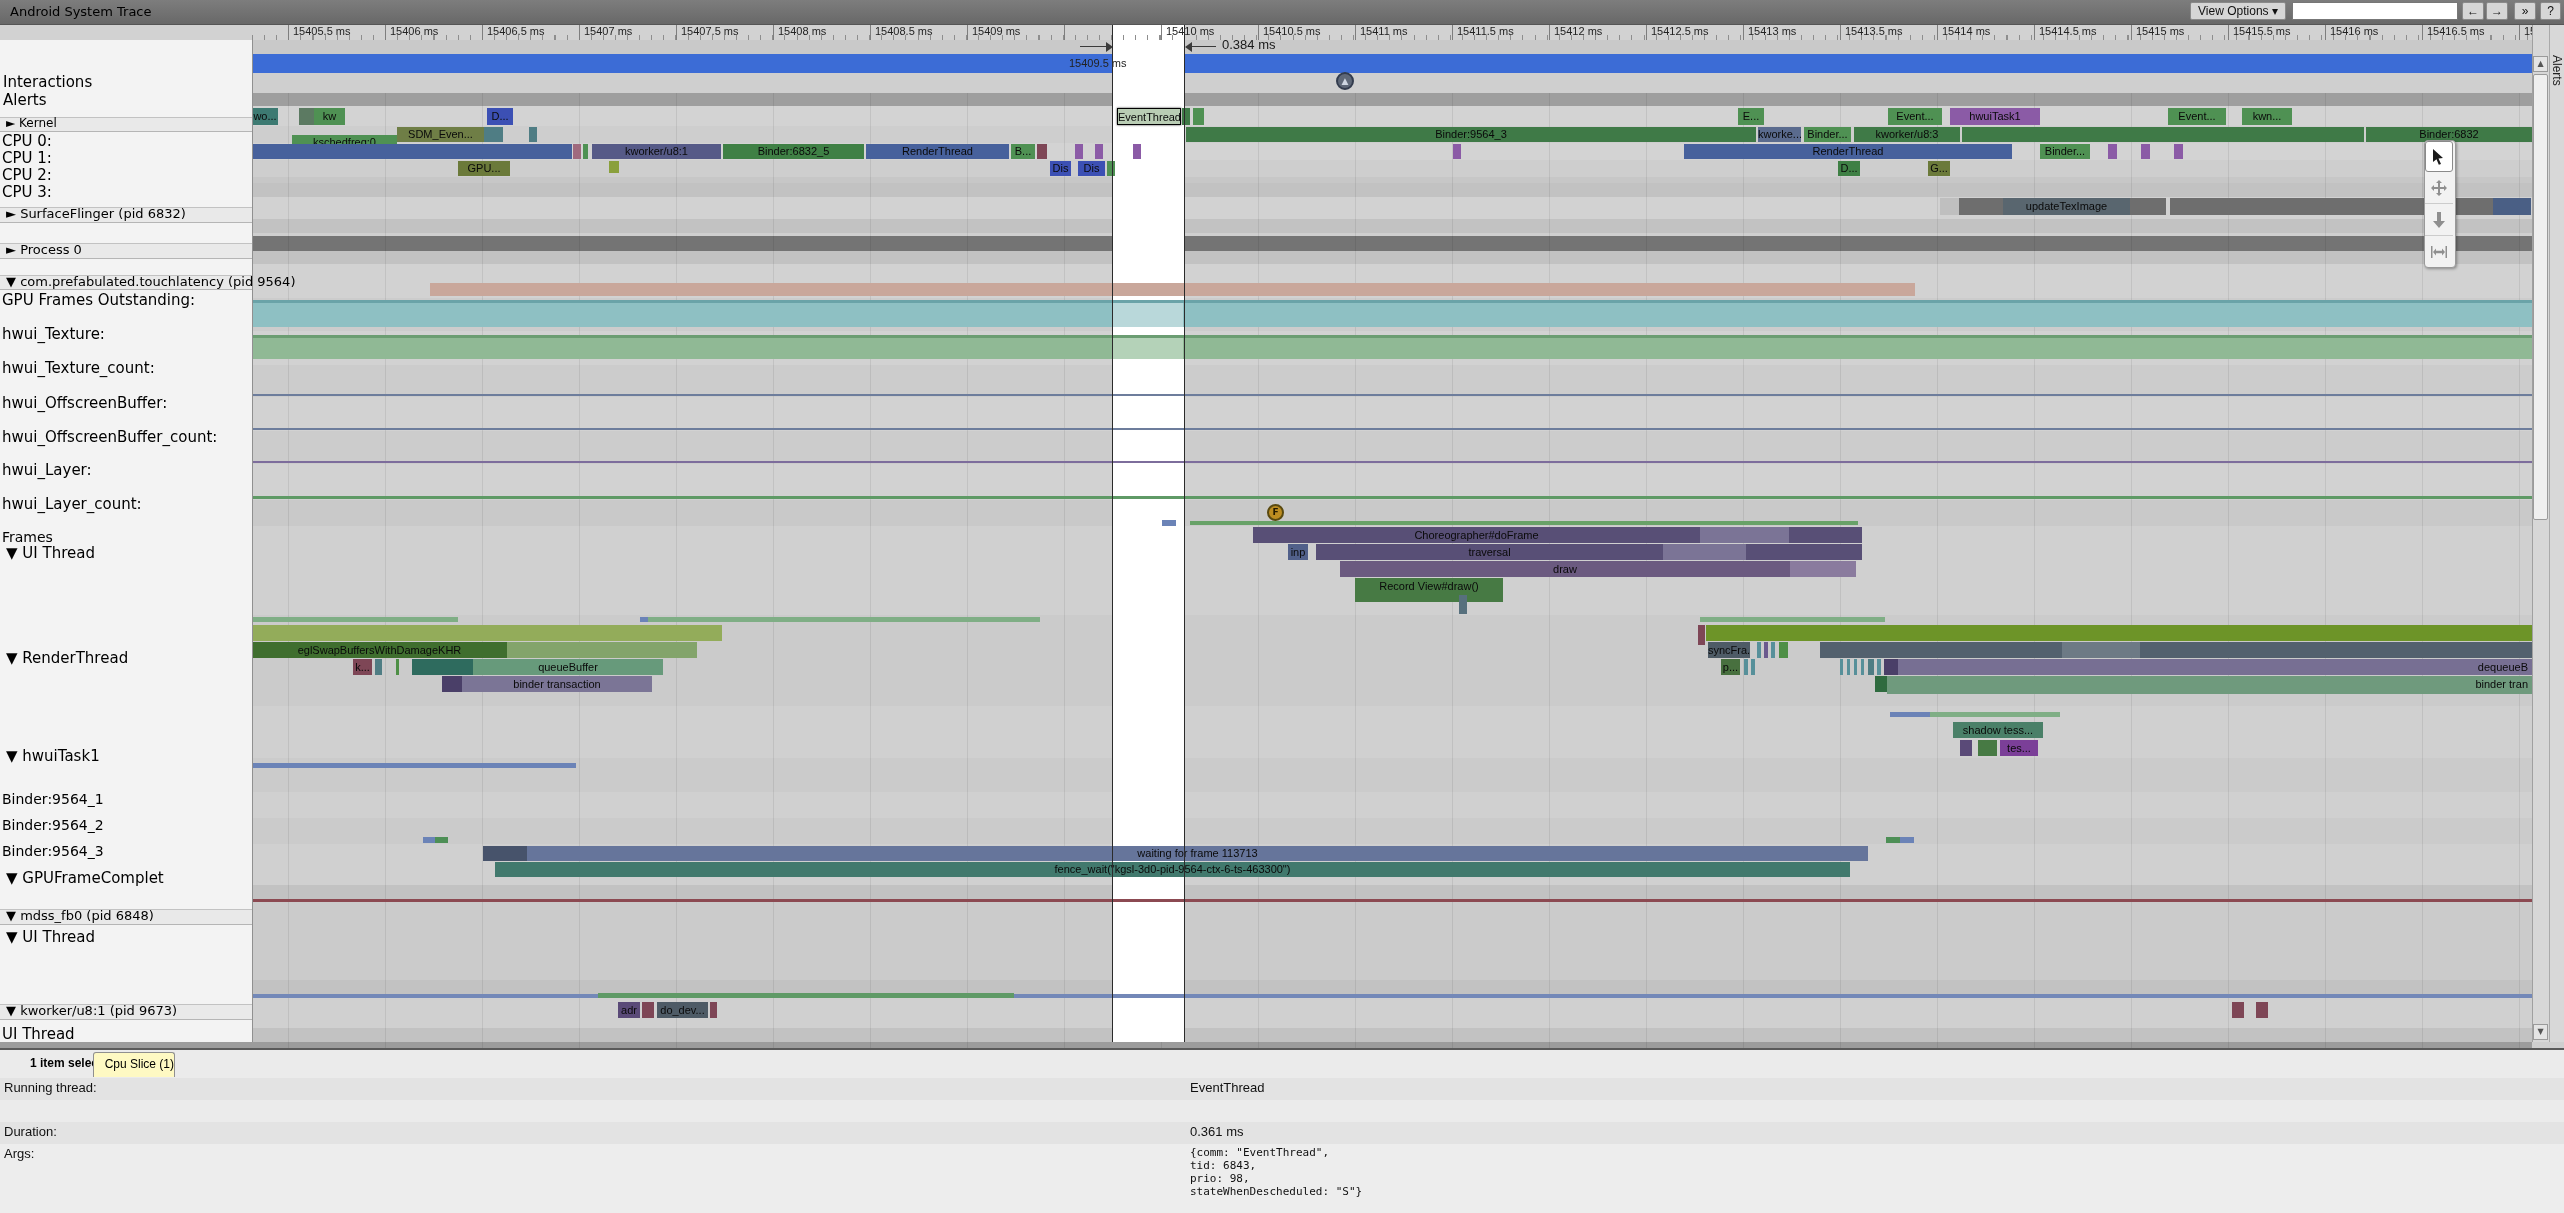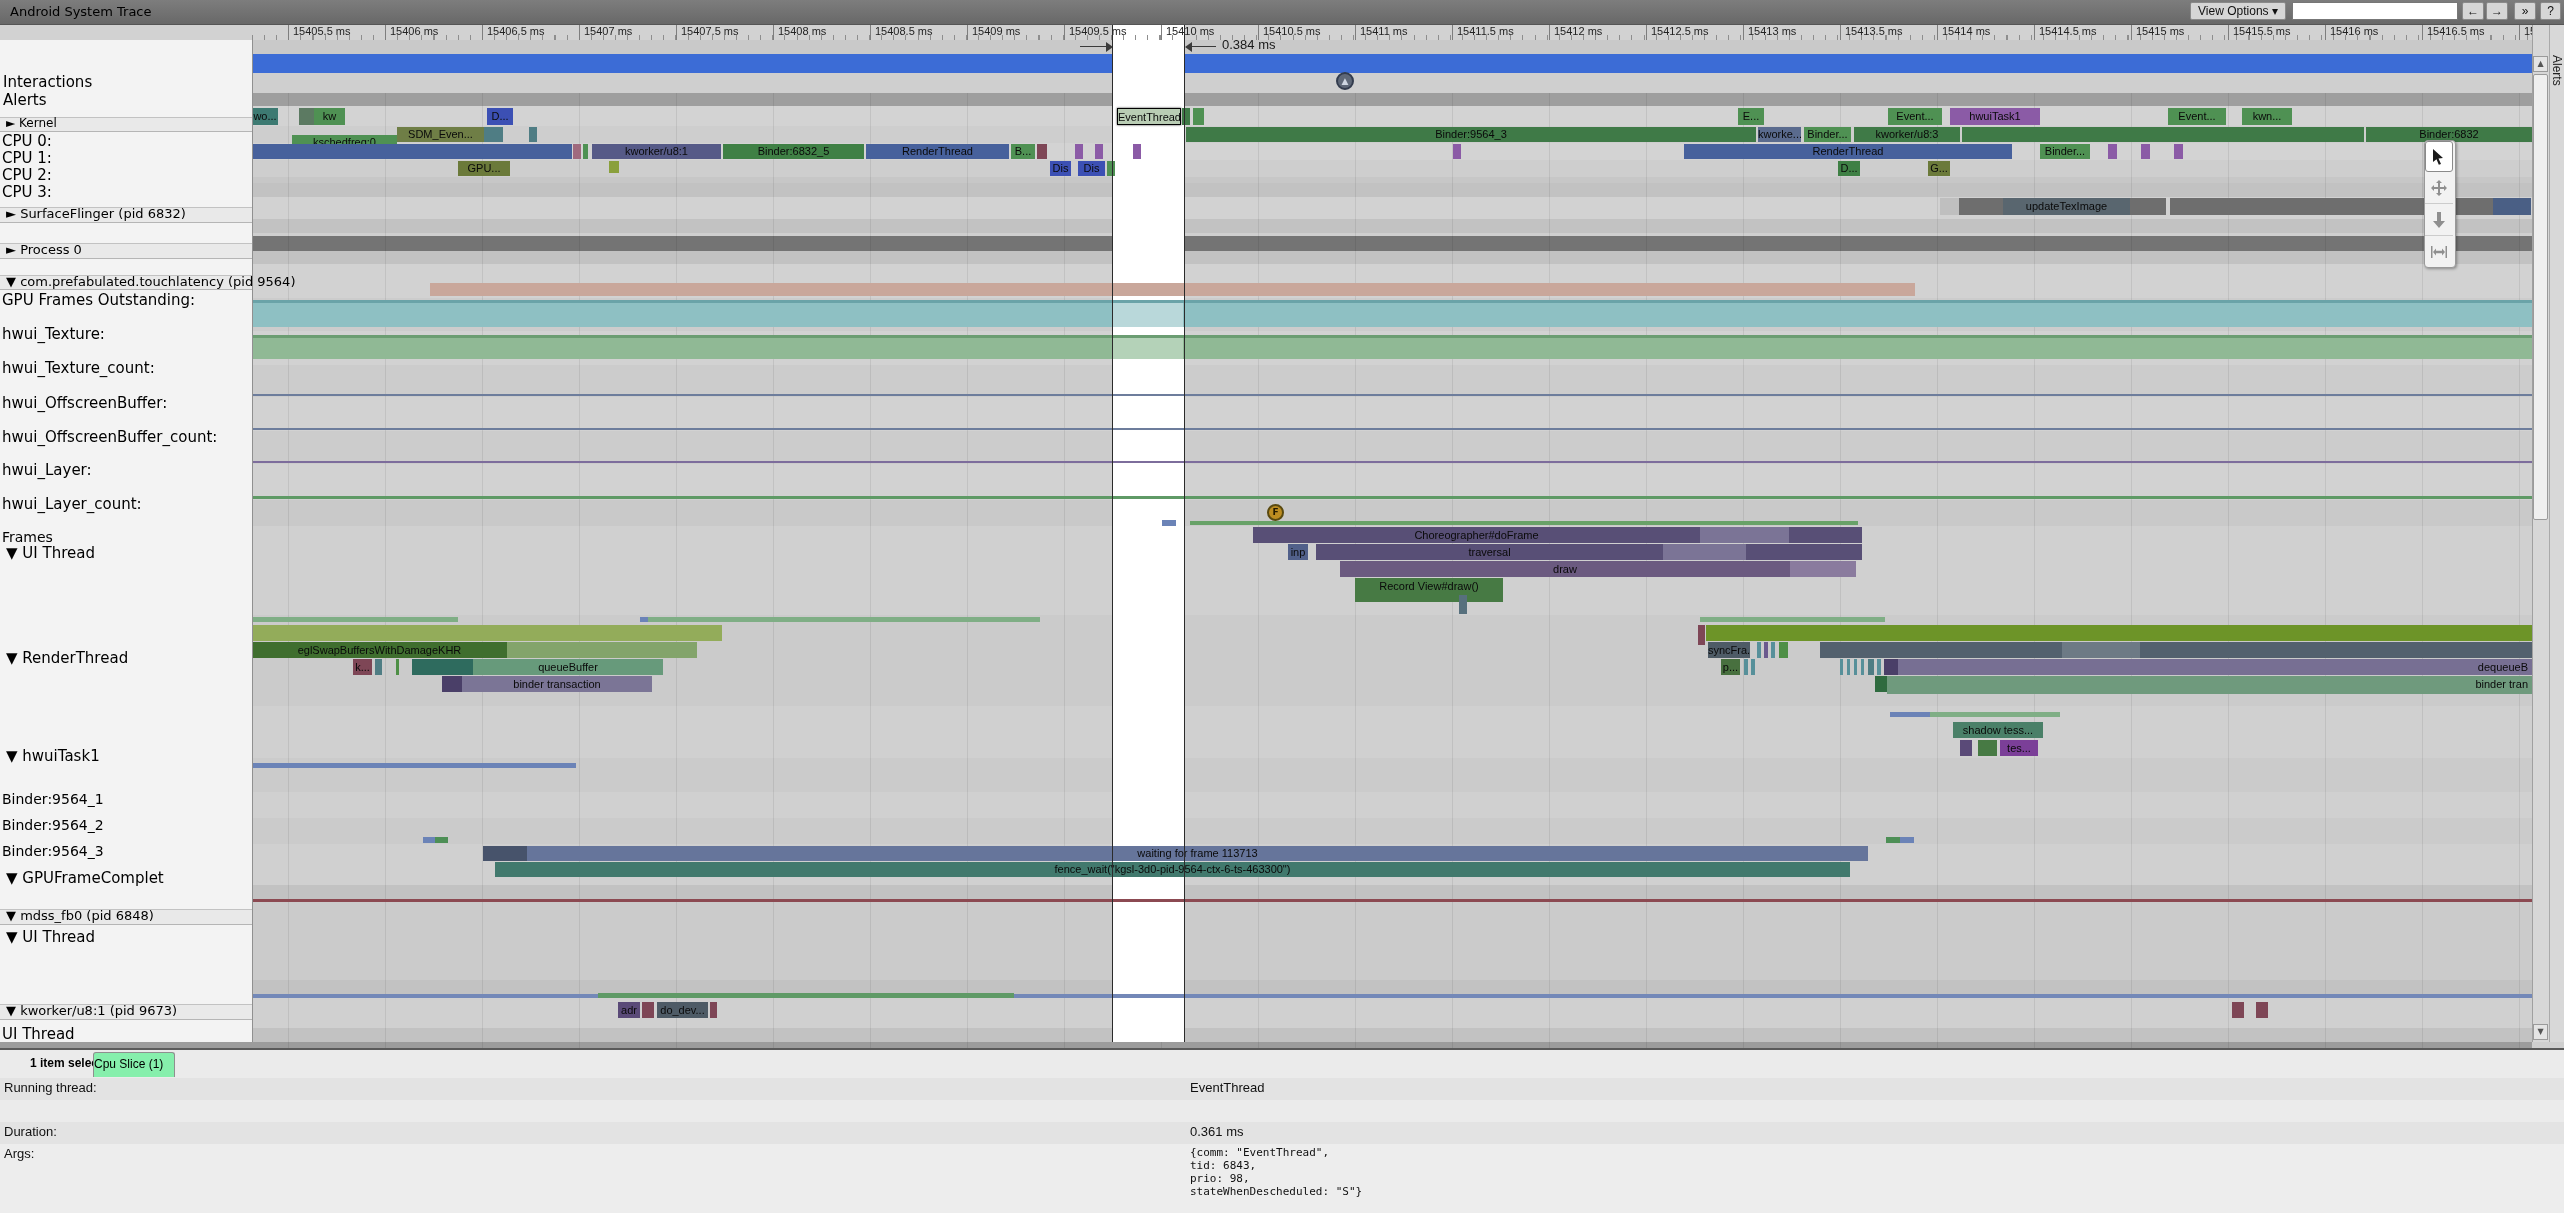--- a/index.html
+++ b/index.html
@@ -50,22 +50,22 @@
              writing-mode:vertical-rl;z-index:21}
   
   #tools{left:2424px;top:140px;width:30px;background:#f2f2f2;border:1px solid #999;border-radius:4px;
          box-shadow:1px 1px 3px rgba(0,0,0,.35);z-index:30}
   .tool{width:28px;height:31px;border-bottom:1px solid #ccc;display:flex;align-items:center;justify-content:center}
   .tool:last-child{border-bottom:none}
   .tool.seltool{background:#fff;border:1px solid #8a8a8a;border-radius:3px;box-sizing:border-box}
   
   #bottom{left:0;top:1048px;width:2564px;height:165px;background:#ebebeb;border-top:2px solid #5a5a5a;z-index:40}
   #summary{left:30px;top:6px;font:bold 12px "Liberation Sans",sans-serif;color:#000}
-  #seltab{left:93px;top:2px;width:80px;height:24px;background:#86efac;border:1px solid #8f8f8f;border-bottom:none;
-          border-radius:3px 3px 0 0;font:12px "Liberation Sans",sans-serif;text-align:left;line-height:23px}
+  #seltab{left:93px;top:2px;width:80px;height:24px;background:#fef9c3;border:1px solid #8f8f8f;border-bottom:none;
+          border-radius:3px 3px 0 0;font:12px "Liberation Sans",sans-serif;text-align:right;line-height:23px}
   .brow{left:0;width:2564px}
   .blabel{position:absolute;left:4px;top:2px;font:13px "Liberation Sans",sans-serif;color:#111}
   .bvalue{position:absolute;left:1190px;top:2px;font:13px "Liberation Sans",sans-serif;color:#111;white-space:pre-line}
   .mono{font:11px "DejaVu Sans Mono",monospace !important;line-height:14px}
 </style>
 </head>
 <body>
 
 <div id="titlebar" class="abs">
   <span id="title" class="abs">Android System Trace</span>
@@ -130,21 +130,21 @@
       <div class="abs tick" style="left: 584px;">15407 ms</div>
       <div class="abs tickline" style="left: 676px;"></div>
       <div class="abs tick" style="left: 681px;">15407.5 ms</div>
       <div class="abs tickline" style="left: 773px;"></div>
       <div class="abs tick" style="left: 778px;">15408 ms</div>
       <div class="abs tickline" style="left: 870px;"></div>
       <div class="abs tick" style="left: 875px;">15408.5 ms</div>
       <div class="abs tickline" style="left: 967px;"></div>
       <div class="abs tick" style="left: 972px;">15409 ms</div>
       <div class="abs tickline" style="left: 1064px;"></div>
-      <div class="abs tick" style="left: 1069px;">15409.5 ms</div>
+      <div class="abs tick" style="left: 1069px; margin-top: 32px;">15409.5 ms</div>
       <div class="abs tickline" style="left: 1161px;"></div>
       <div class="abs tick" style="left: 1166px;">15410 ms</div>
       <div class="abs tickline" style="left: 1258px;"></div>
       <div class="abs tick" style="left: 1263px;">15410.5 ms</div>
       <div class="abs tickline" style="left: 1355px;"></div>
       <div class="abs tick" style="left: 1360px;">15411 ms</div>
       <div class="abs tickline" style="left: 1452px;"></div>
       <div class="abs tick" style="left: 1457px;">15411.5 ms</div>
       <div class="abs tickline" style="left: 1549px;"></div>
       <div class="abs tick" style="left: 1554px;">15412 ms</div>

